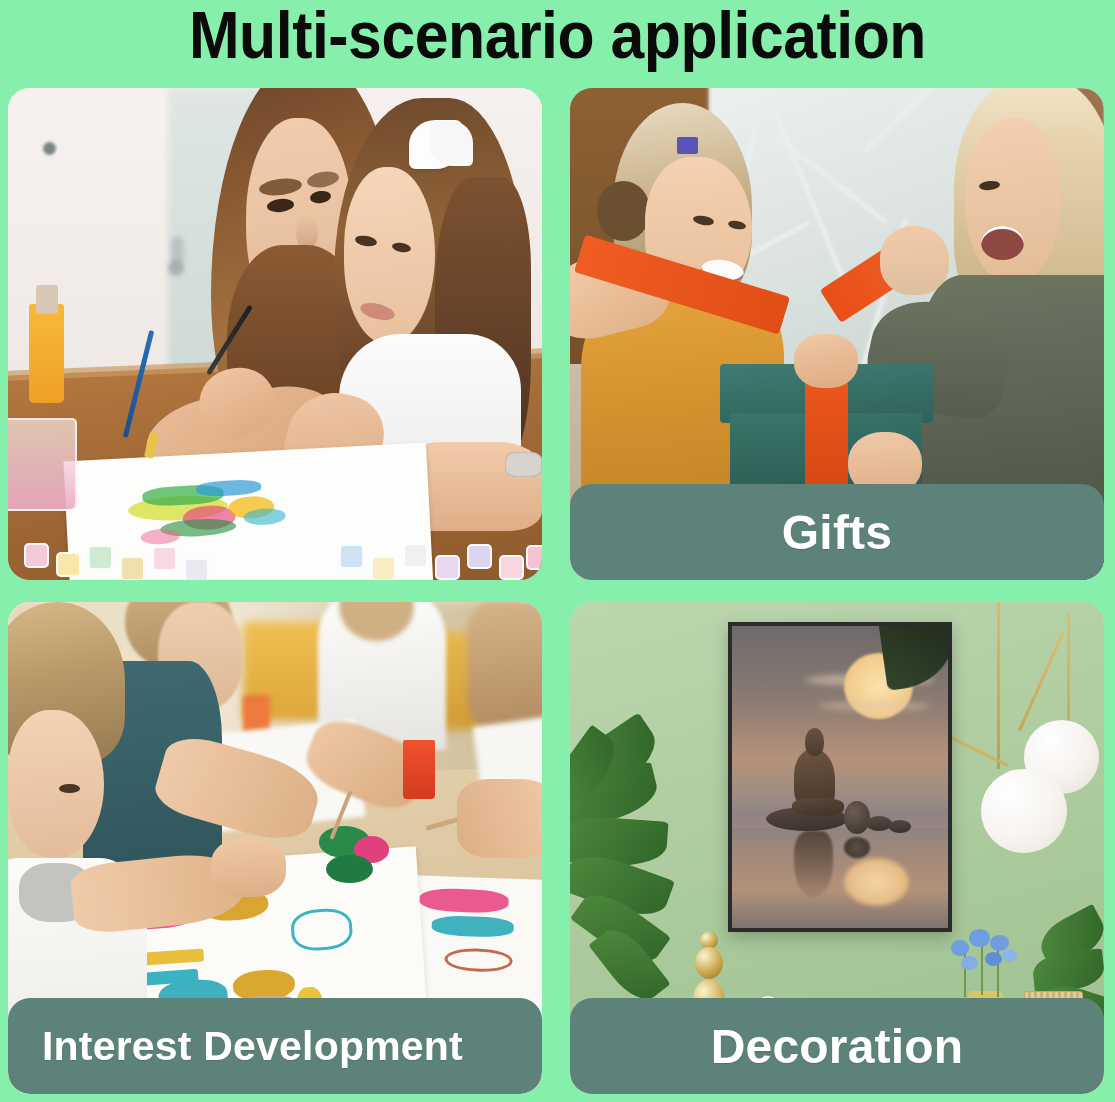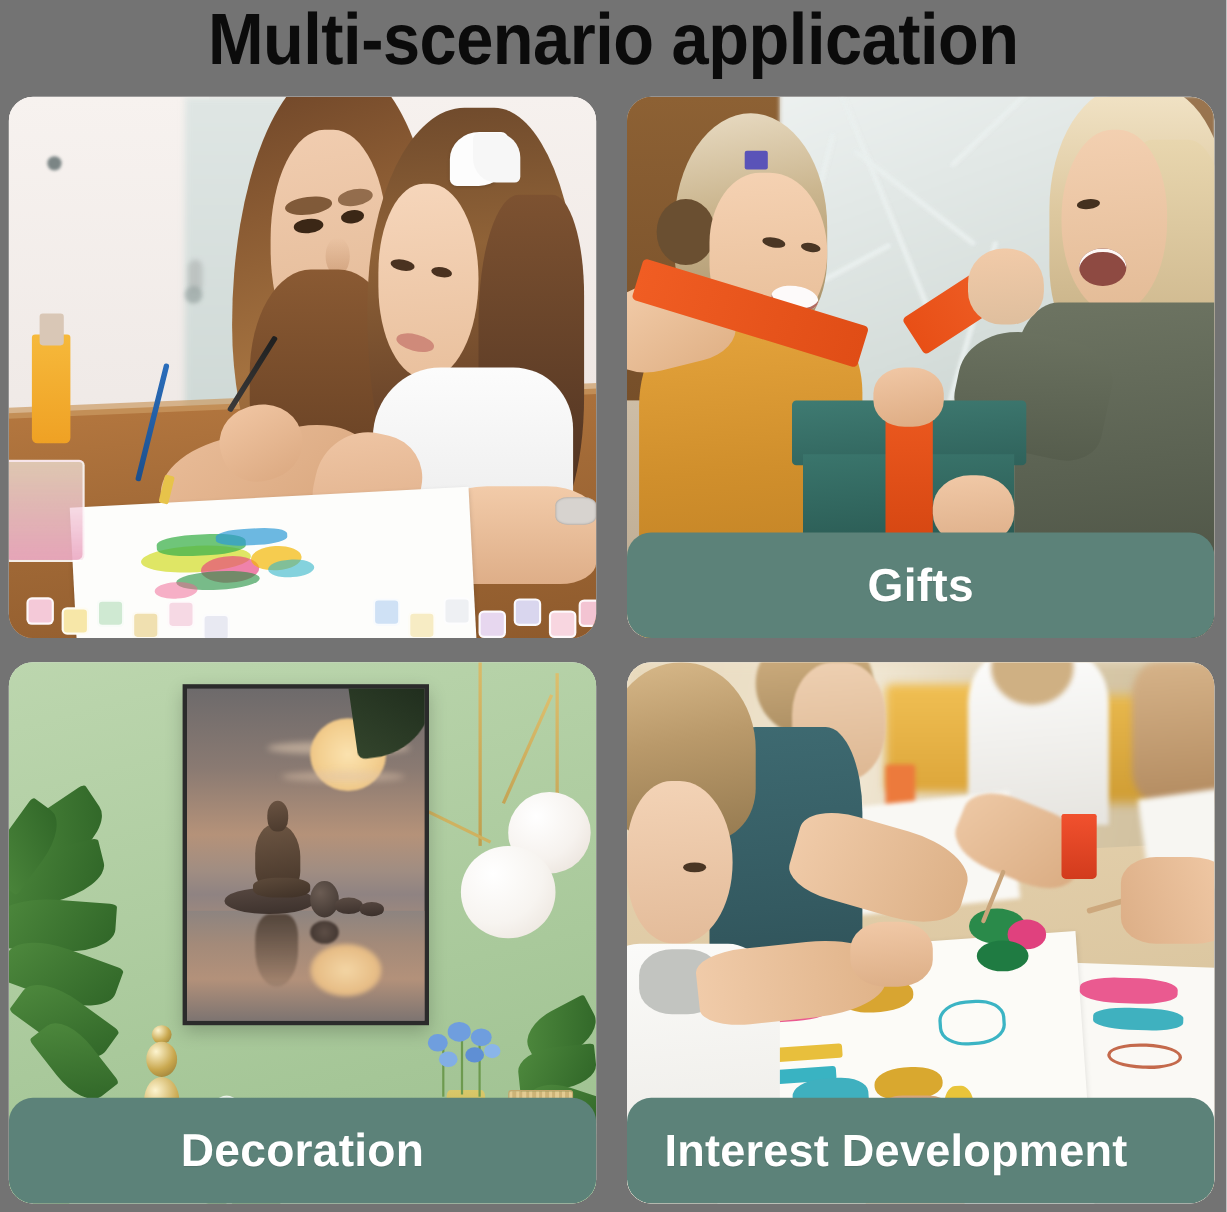--- a/index.html
+++ b/index.html
@@ -2,21 +2,21 @@
 <html><head>
 <meta charset="utf-8">
 <style>
   * { box-sizing: border-box; margin: 0; padding: 0; }
   html, body {
     width: 1115px; height: 1102px;
     background: #ffffff;
     font-family: "Liberation Sans", sans-serif;
     overflow: hidden;
   }
-  .page { position: relative; width: 1115px; height: 1102px; background:#737373; }
+  .page { position: relative; width: 1115px; height: 1102px; background:#86efac; }
 
   
   .title {
     position: absolute; left: 0; top: -4px; width: 1115px;
     text-align: center;
     font-family: "Liberation Sans", sans-serif;
     font-weight: 700;
     font-size: 66px;
     line-height: 78px;
     letter-spacing: -0.5px;
@@ -61,21 +61,21 @@
   .label-bar.center { justify-content: center; }
   .label-text {
     font-family: "Liberation Sans", sans-serif;
     font-weight: 700;
     font-size: 41px;
     color: #ffffff;
     letter-spacing: 0.2px;
     white-space: nowrap;
     text-shadow: 0 1px 1px rgba(0,0,0,.12);
   }
-  .label-bar.center .label-text { font-size: 42px; }
+  .label-bar.center .label-text { font-size: 48px; }
 
   
   .p1 { background: linear-gradient(165deg,#f3ece9 0%,#ece6e2 38%,#e0d4cc 60%,#b07d4f 72%,#9c6a3e 100%); }
   .p1 .wall-l { position:absolute; left:0; top:0; width:34%; height:62%;
       background: linear-gradient(180deg,#f7f2ef,#efe9e6); }
   .p1 .wall-c { position:absolute; left:30%; top:0; width:22%; height:60%;
       background: linear-gradient(180deg,#dfe6e4,#cfd9d6); filter: blur(3px); }
   .p1 .wall-r { position:absolute; left:50%; top:0; width:50%; height:55%;
       background: linear-gradient(180deg,#f6f1ee,#efe7e3); }
   .p1 .knobA { position:absolute; left:6.5%; top:11%; width:13px; height:13px; border-radius:50%;
@@ -535,100 +535,20 @@
         <div class="w-hand"></div>
           <div class="k-hand"></div>
           <div class="w-hand2"></div>
       </div>
       <div class="label-bar center">
         <span class="label-text">Gifts</span>
       </div>
     </div>
 
     <div class="card">
-      <div class="photo p4">
-        <div class="wall"></div>
-        <div class="rod4"></div>
-          <div class="rod3"></div>
-          <div class="rod1"></div>
-          <div class="rod2"></div>
-        <div class="globe1"></div>
-          <div class="globe2"></div>
-        <div class="console"></div>
-          <div class="console-top"></div>
-        <div class="frame">
-          <div class="art4">
-            <div class="cloud"></div>
-              <div class="sun"></div>
-              <div class="cloud2"></div>
-            <div class="palmleaf"></div>
-            <div class="water"></div>
-            <div class="stoneA"></div>
-              <div class="stoneB"></div>
-            <div class="stoneC"></div>
-              <div class="stoneD"></div>
-            <div class="buddha-b"></div>
-              <div class="buddha-h"></div>
-              <div class="buddha-l"></div>
-            <div class="refl-s"></div>
-              <div class="refl-st"></div>
-              <div class="refl-b"></div>
-          </div>
-        </div>
-        <div class="palm-l">
-          <i style="left:2%;top:2%;width:66%;height:16%;transform:rotate(-34deg)"></i>
-          <i style="left:-6%;top:14%;width:72%;height:15%;transform:rotate(-14deg)"></i>
-          <i style="left:-2%;top:28%;width:74%;height:15%;transform:rotate(4deg)"></i>
-          <i style="left:4%;top:42%;width:70%;height:15%;transform:rotate(20deg)"></i>
-          <i style="left:10%;top:56%;width:62%;height:14%;transform:rotate(36deg)"></i>
-          <i style="left:20%;top:68%;width:54%;height:13%;transform:rotate(52deg)"></i>
-          <i style="left:-10%;top:6%;width:54%;height:13%;transform:rotate(-54deg)"></i>
-        </div>
-        <div class="palm-b">
-          <i style="left:0%;top:20%;width:34%;height:52%;transform:rotate(-40deg)"></i>
-          <i style="left:16%;top:10%;width:32%;height:54%;transform:rotate(-10deg)"></i>
-          <i style="left:34%;top:14%;width:30%;height:52%;transform:rotate(18deg)"></i>
-          <i style="left:54%;top:22%;width:28%;height:50%;transform:rotate(44deg)"></i>
-          <i style="left:70%;top:34%;width:26%;height:46%;transform:rotate(62deg)"></i>
-        </div>
-        <div class="palm-r">
-          <i style="left:10%;top:0%;width:70%;height:28%;transform:rotate(-28deg)"></i>
-          <i style="left:4%;top:24%;width:74%;height:26%;transform:rotate(-6deg)"></i>
-          <i style="left:12%;top:48%;width:70%;height:26%;transform:rotate(18deg)"></i>
-          <i style="left:24%;top:68%;width:62%;height:24%;transform:rotate(42deg)"></i>
-        </div>
-        <div class="gourd">
-          <i style="top:0%;left:22%;width:56%;height:16%"></i>
-          <i style="top:14%;left:6%;width:88%;height:30%"></i>
-          <i style="top:44%;left:0%;width:100%;height:40%"></i>
-        </div>
-        <div class="gbase"></div>
-        <div class="books"></div>
-        <div class="glassdome"></div>
-        <div class="vase"></div>
-        <div class="flowers">
-          <b style="left:24%;top:34%;height:56%"></b>
-          <b style="left:44%;top:22%;height:66%"></b>
-          <b style="left:62%;top:30%;height:60%"></b>
-          <i style="left:8%;top:26%;width:22%;height:18%"></i>
-          <i style="left:30%;top:14%;width:24%;height:20%"></i>
-          <i style="left:54%;top:20%;width:22%;height:18%"></i>
-          <i style="left:20%;top:44%;width:20%;height:16%;background:#82aee5"></i>
-          <i style="left:48%;top:40%;width:20%;height:16%;background:#5f8fd4"></i>
-          <i style="left:68%;top:36%;width:18%;height:15%;background:#8ab5e8"></i>
-        </div>
-        <div class="basket1"></div>
-        <div class="basket2"></div>
-      </div>
-      <div class="label-bar center">
-        <span class="label-text">Decoration</span>
-      </div>
-    </div>
-
-    <div class="card">
       <div class="photo p3">
         <div class="bg-blur"></div>
           <div class="shelf"></div>
           <div class="shelf2"></div>
         <div class="b4"></div>
           <div class="b3"></div>
           <div class="b3h"></div>
         <div class="table"></div>
         <div class="paper4"></div>
           <div class="cup2"></div>
@@ -674,14 +594,94 @@
         <div class="b1-arm"></div>
           <div class="b2-arm"></div>
           <div class="b2-hand"></div>
         <div class="hand-b"></div>
       </div>
       <div class="label-bar left">
         <span class="label-text">Interest Development</span>
       </div>
     </div>
 
+    <div class="card">
+      <div class="photo p4">
+        <div class="wall"></div>
+        <div class="rod4"></div>
+          <div class="rod3"></div>
+          <div class="rod1"></div>
+          <div class="rod2"></div>
+        <div class="globe1"></div>
+          <div class="globe2"></div>
+        <div class="console"></div>
+          <div class="console-top"></div>
+        <div class="frame">
+          <div class="art4">
+            <div class="cloud"></div>
+              <div class="sun"></div>
+              <div class="cloud2"></div>
+            <div class="palmleaf"></div>
+            <div class="water"></div>
+            <div class="stoneA"></div>
+              <div class="stoneB"></div>
+            <div class="stoneC"></div>
+              <div class="stoneD"></div>
+            <div class="buddha-b"></div>
+              <div class="buddha-h"></div>
+              <div class="buddha-l"></div>
+            <div class="refl-s"></div>
+              <div class="refl-st"></div>
+              <div class="refl-b"></div>
+          </div>
+        </div>
+        <div class="palm-l">
+          <i style="left:2%;top:2%;width:66%;height:16%;transform:rotate(-34deg)"></i>
+          <i style="left:-6%;top:14%;width:72%;height:15%;transform:rotate(-14deg)"></i>
+          <i style="left:-2%;top:28%;width:74%;height:15%;transform:rotate(4deg)"></i>
+          <i style="left:4%;top:42%;width:70%;height:15%;transform:rotate(20deg)"></i>
+          <i style="left:10%;top:56%;width:62%;height:14%;transform:rotate(36deg)"></i>
+          <i style="left:20%;top:68%;width:54%;height:13%;transform:rotate(52deg)"></i>
+          <i style="left:-10%;top:6%;width:54%;height:13%;transform:rotate(-54deg)"></i>
+        </div>
+        <div class="palm-b">
+          <i style="left:0%;top:20%;width:34%;height:52%;transform:rotate(-40deg)"></i>
+          <i style="left:16%;top:10%;width:32%;height:54%;transform:rotate(-10deg)"></i>
+          <i style="left:34%;top:14%;width:30%;height:52%;transform:rotate(18deg)"></i>
+          <i style="left:54%;top:22%;width:28%;height:50%;transform:rotate(44deg)"></i>
+          <i style="left:70%;top:34%;width:26%;height:46%;transform:rotate(62deg)"></i>
+        </div>
+        <div class="palm-r">
+          <i style="left:10%;top:0%;width:70%;height:28%;transform:rotate(-28deg)"></i>
+          <i style="left:4%;top:24%;width:74%;height:26%;transform:rotate(-6deg)"></i>
+          <i style="left:12%;top:48%;width:70%;height:26%;transform:rotate(18deg)"></i>
+          <i style="left:24%;top:68%;width:62%;height:24%;transform:rotate(42deg)"></i>
+        </div>
+        <div class="gourd">
+          <i style="top:0%;left:22%;width:56%;height:16%"></i>
+          <i style="top:14%;left:6%;width:88%;height:30%"></i>
+          <i style="top:44%;left:0%;width:100%;height:40%"></i>
+        </div>
+        <div class="gbase"></div>
+        <div class="books"></div>
+        <div class="glassdome"></div>
+        <div class="vase"></div>
+        <div class="flowers">
+          <b style="left:24%;top:34%;height:56%"></b>
+          <b style="left:44%;top:22%;height:66%"></b>
+          <b style="left:62%;top:30%;height:60%"></b>
+          <i style="left:8%;top:26%;width:22%;height:18%"></i>
+          <i style="left:30%;top:14%;width:24%;height:20%"></i>
+          <i style="left:54%;top:20%;width:22%;height:18%"></i>
+          <i style="left:20%;top:44%;width:20%;height:16%;background:#82aee5"></i>
+          <i style="left:48%;top:40%;width:20%;height:16%;background:#5f8fd4"></i>
+          <i style="left:68%;top:36%;width:18%;height:15%;background:#8ab5e8"></i>
+        </div>
+        <div class="basket1"></div>
+        <div class="basket2"></div>
+      </div>
+      <div class="label-bar center">
+        <span class="label-text">Decoration</span>
+      </div>
+    </div>
+
   </div>
 </div>
 
 </body></html>

